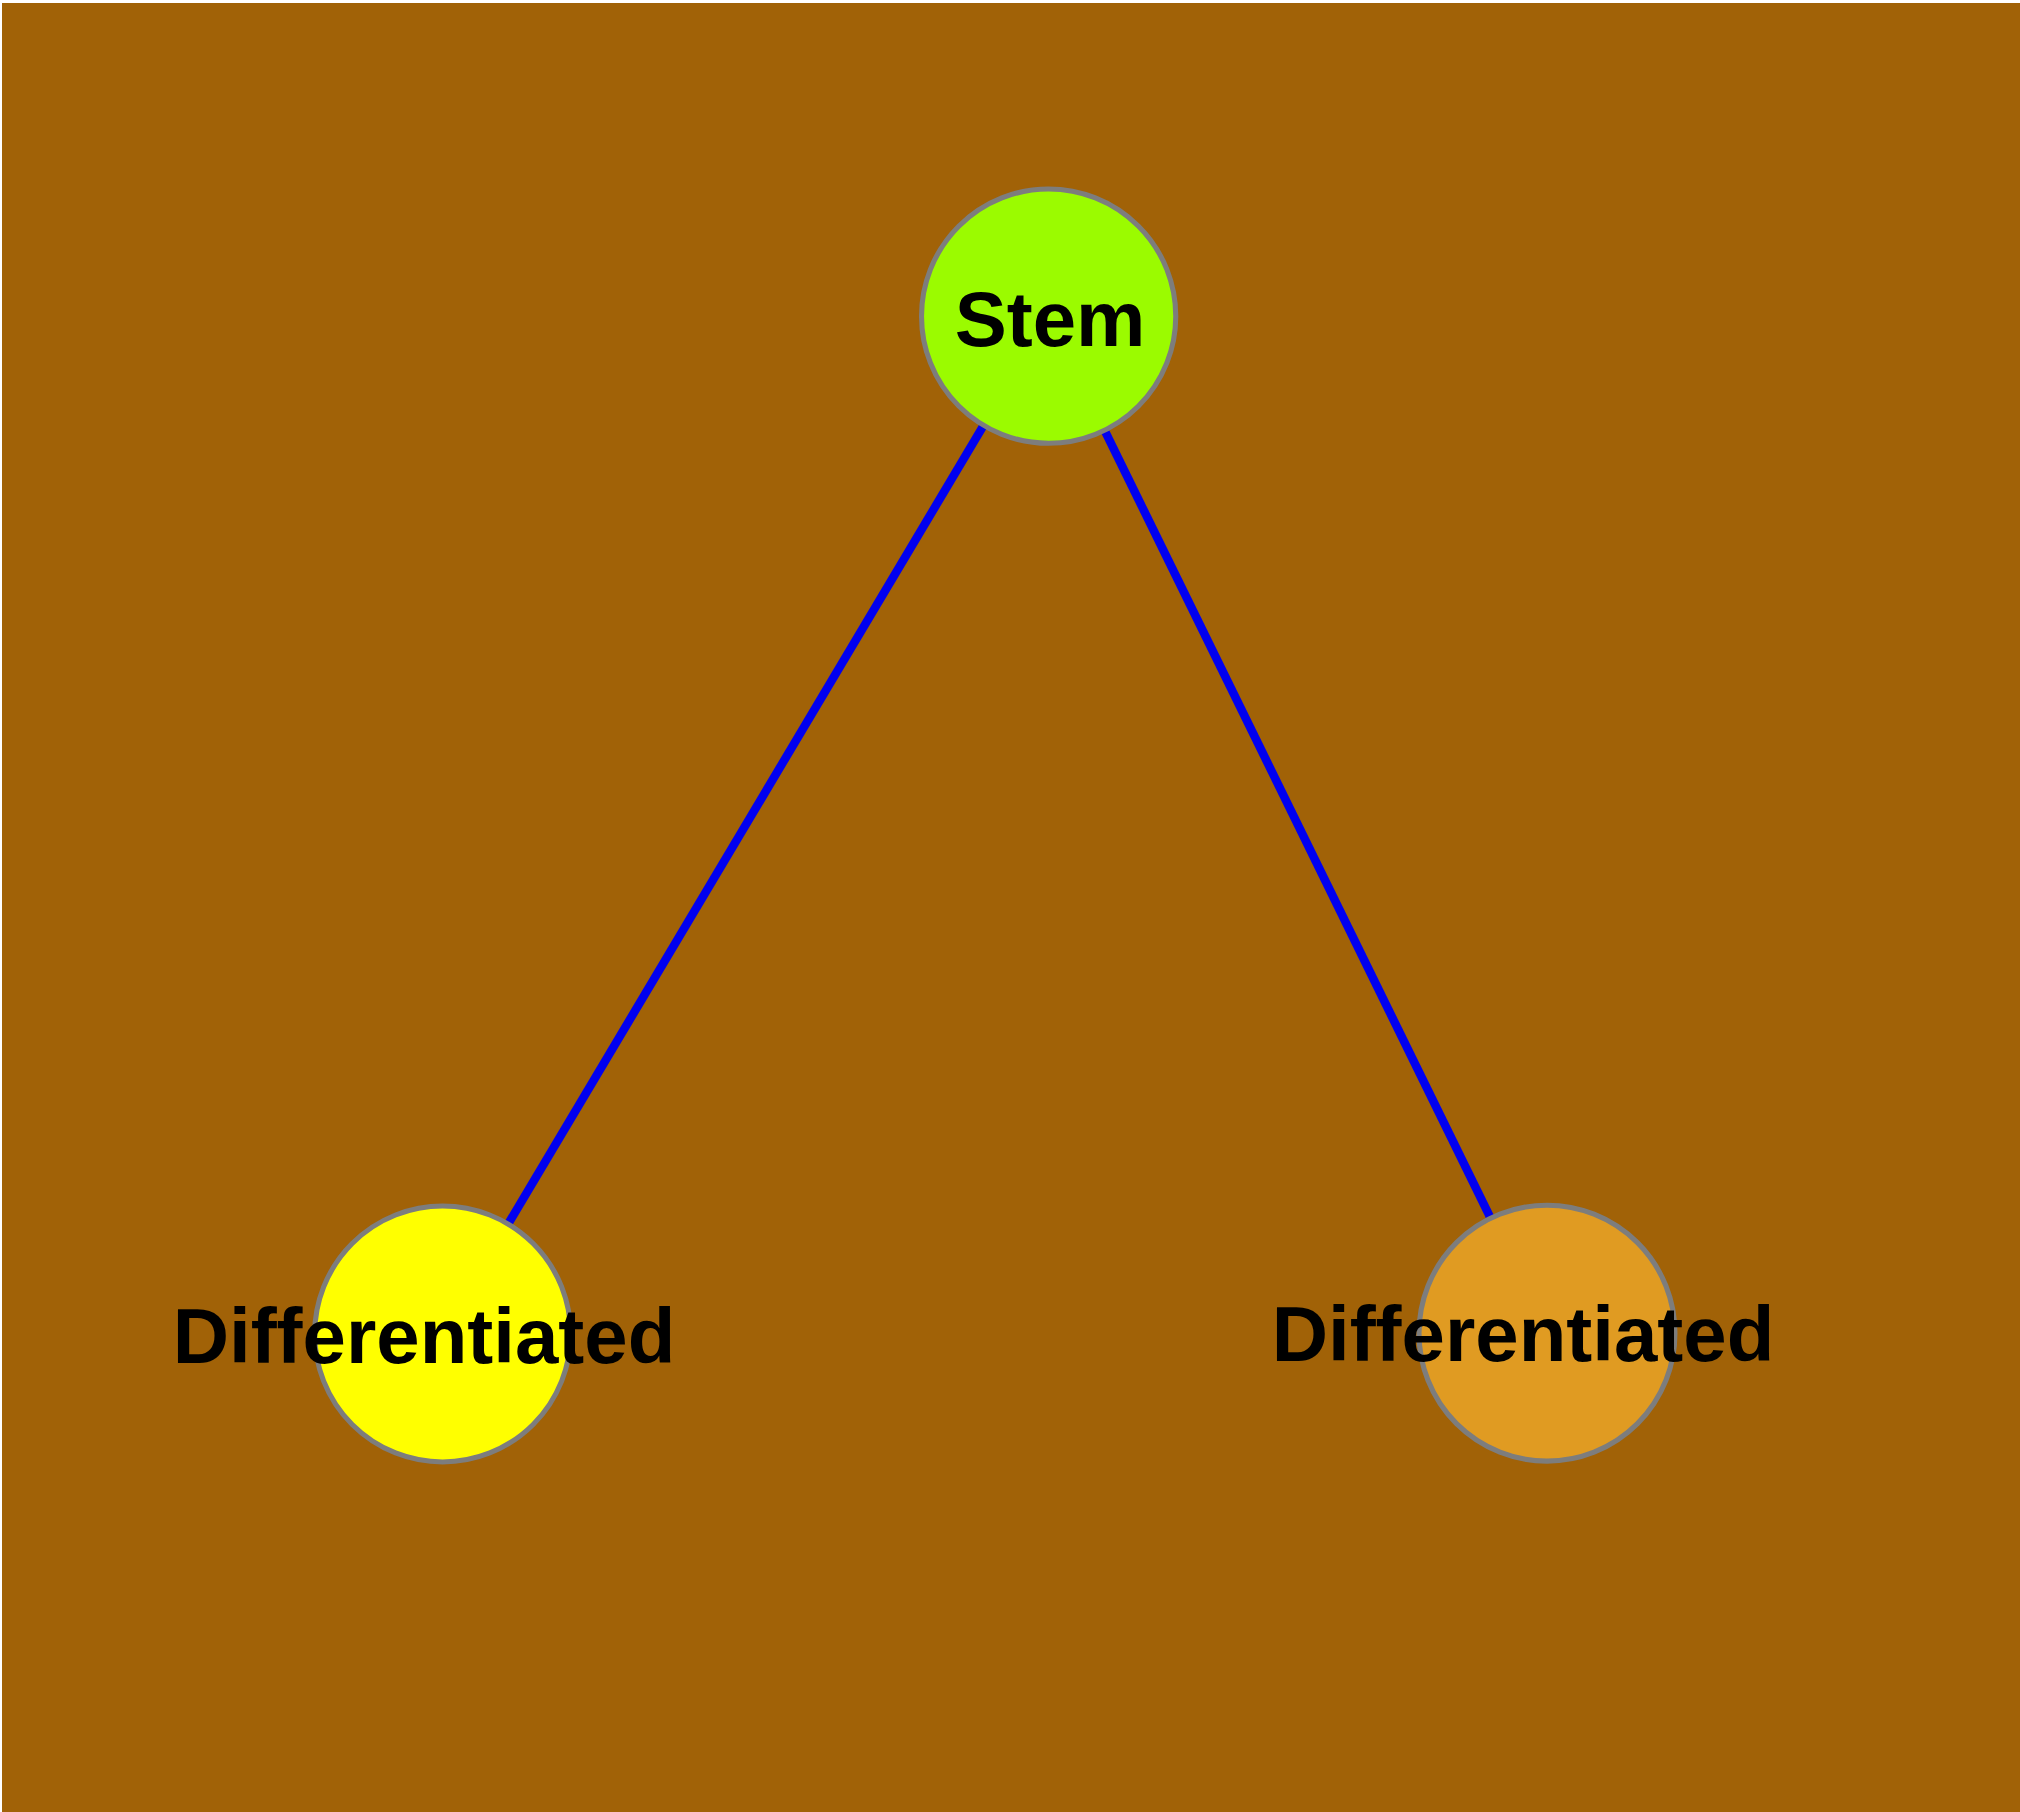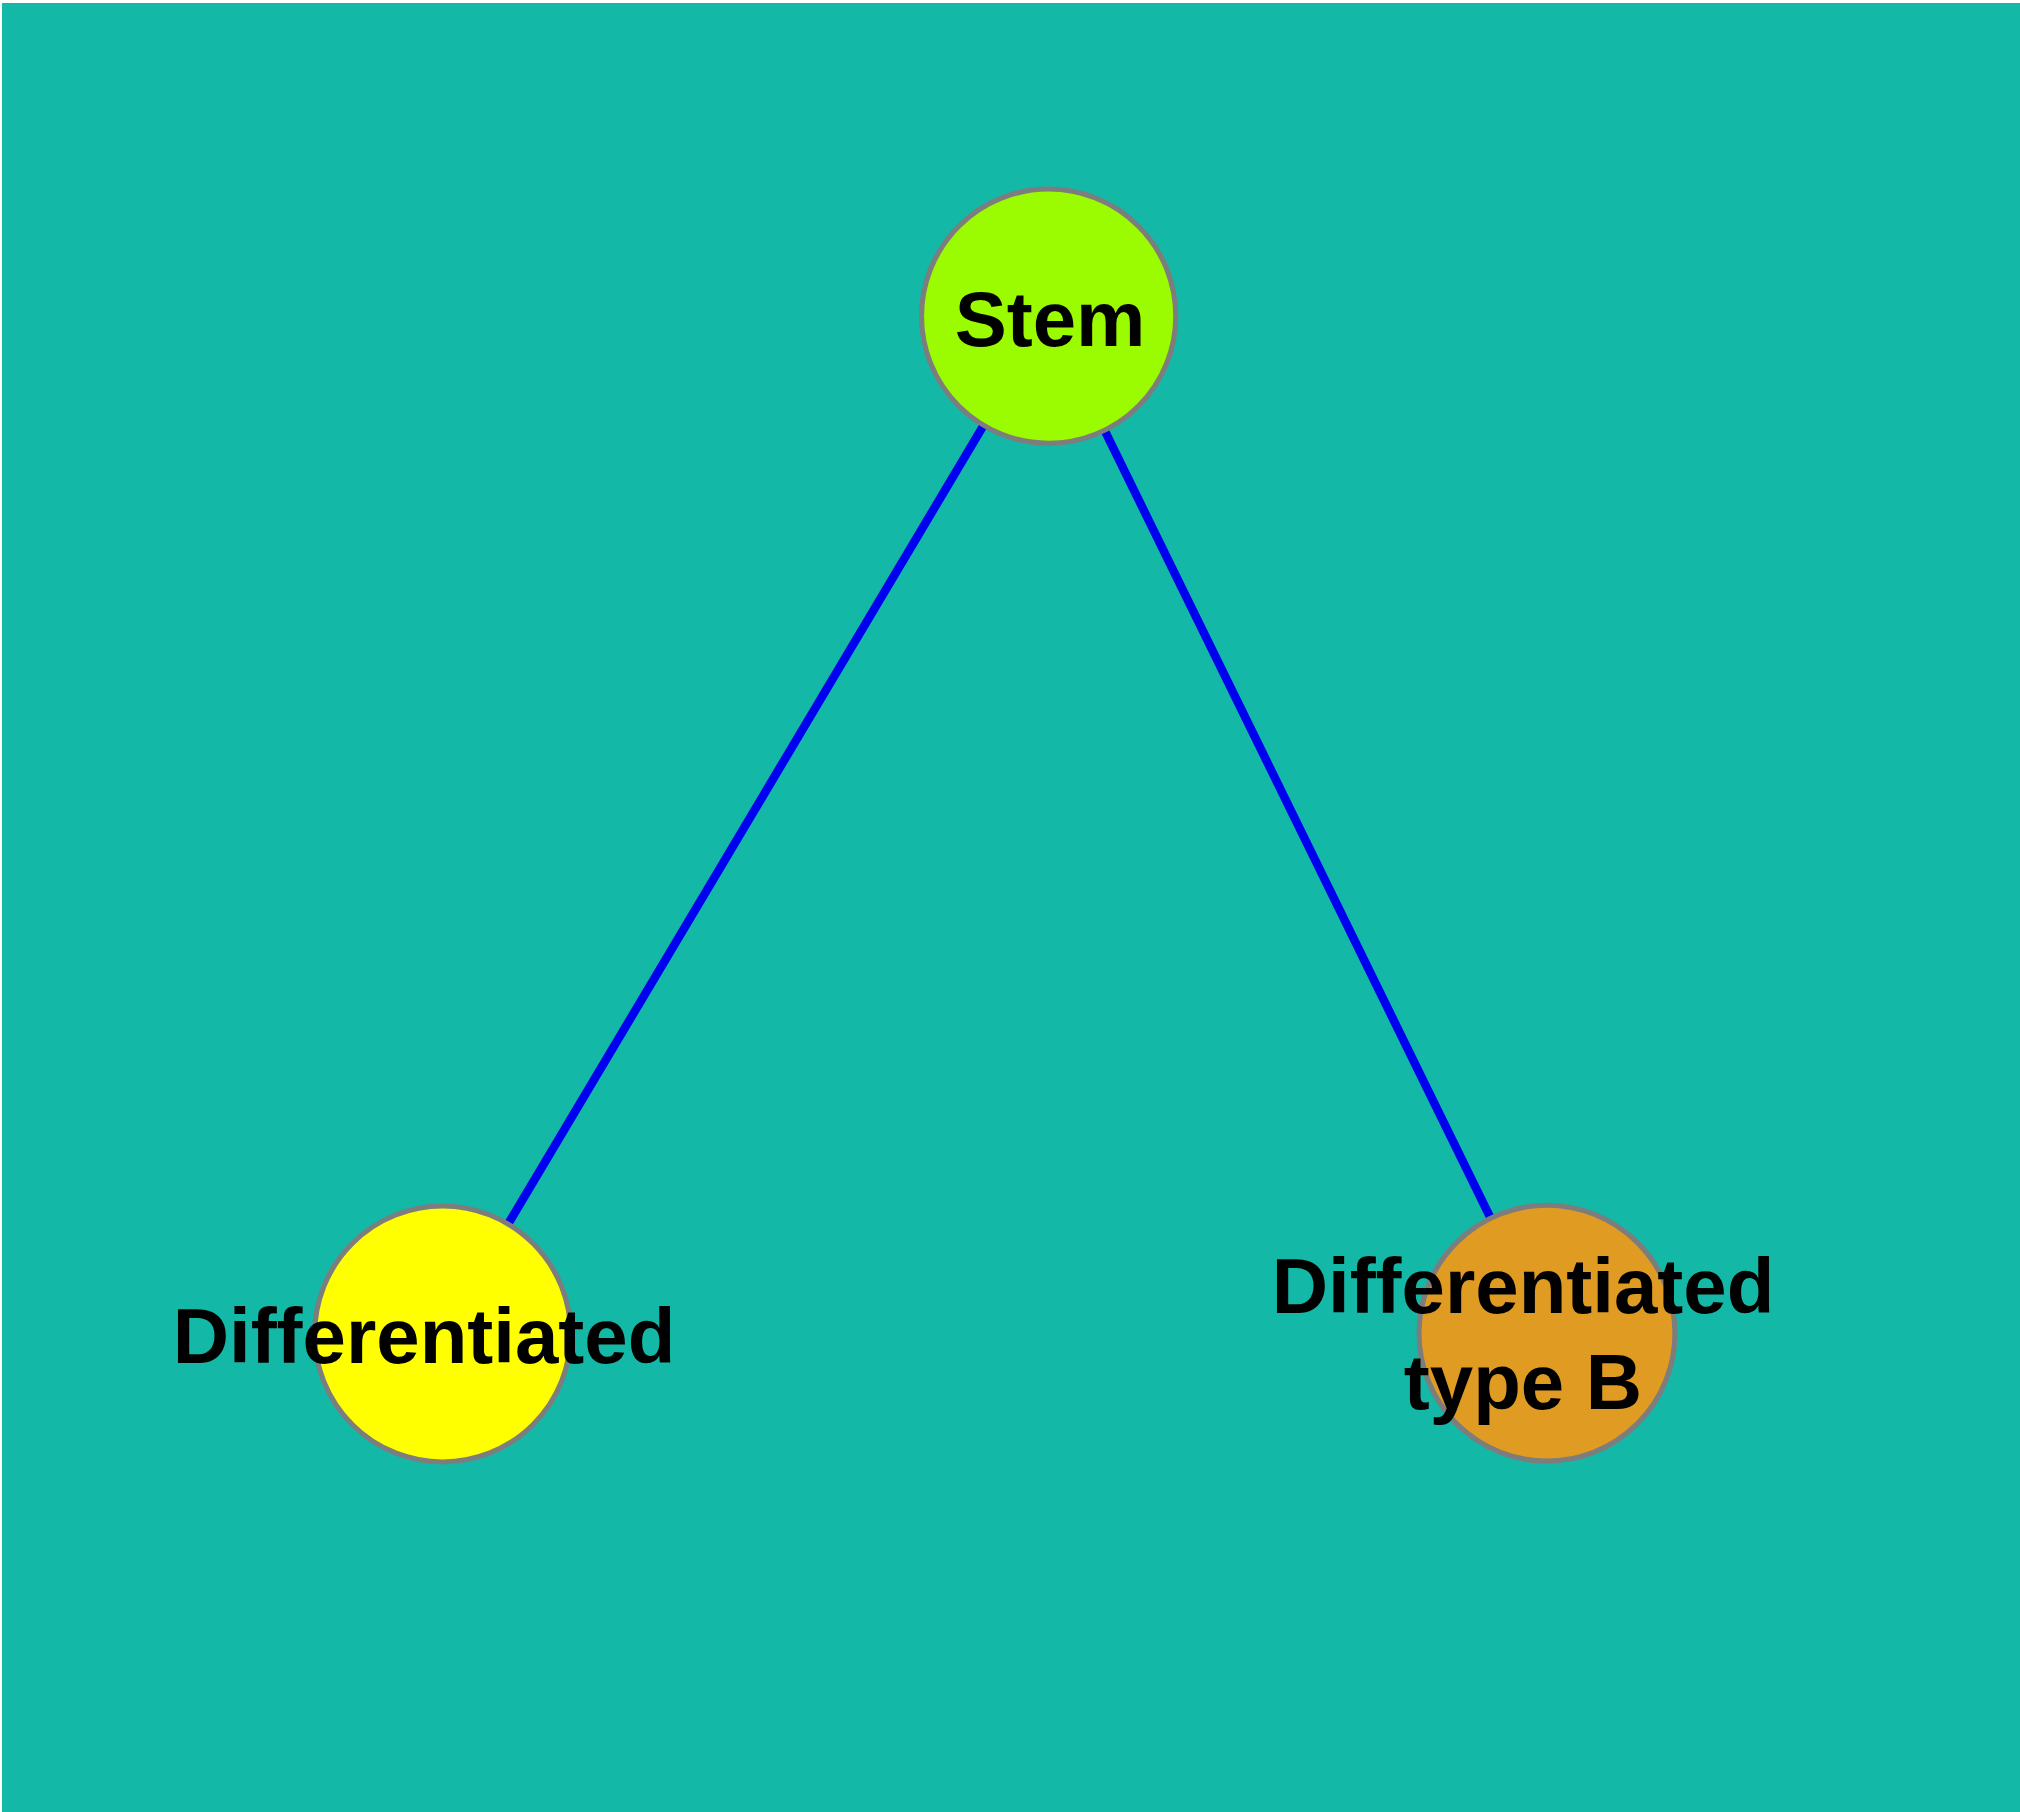--- a/index.html
+++ b/index.html
@@ -56,21 +56,21 @@
   }
   .label-b {
     left: 1523px;
     top: 1335px;
     line-height: 1.23;
   }
 </style>
 </head>
 <body>
 
-<div class="stage" style="background-color: #14b8a6;">
+<div class="stage" style="background-color: #a16207;">
 
   <svg viewBox="0 0 2384 2138">
 
     <line x1="1237" y1="373" x2="522" y2="1574" stroke-width="10" style="stroke: rgb(0, 0, 240);"></line>
 
     <line x1="1237" y1="373" x2="1825" y2="1573" stroke-width="10" style="stroke: rgb(0, 0, 240);"></line>
 
     <circle cx="1237" cy="373" r="150" stroke-width="6" style="fill: rgb(155, 251, 0); stroke: rgb(125, 125, 125);"></circle>
 
     <circle cx="522" cy="1574" r="151" stroke-width="6" style="fill: rgb(255, 255, 0); stroke: rgb(125, 125, 125);"></circle>
@@ -79,20 +79,19 @@
   </svg>
 
   <div class="label label-stem" style="color: rgb(0, 0, 0);">Stem</div>
 
   <div class="label label-a" style="color: rgb(0, 0, 0);">
     <div>Differentiated</div>
   </div>
 
   <div class="label label-b" style="color: rgb(0, 0, 0);">
     <div>Differentiated</div>
-    <div>type B</div>
   </div>
 
   <div class="edge-strip-top"></div>
   <div class="edge-strip-left"></div>
 
 </div>
 
 
 </body></html>

